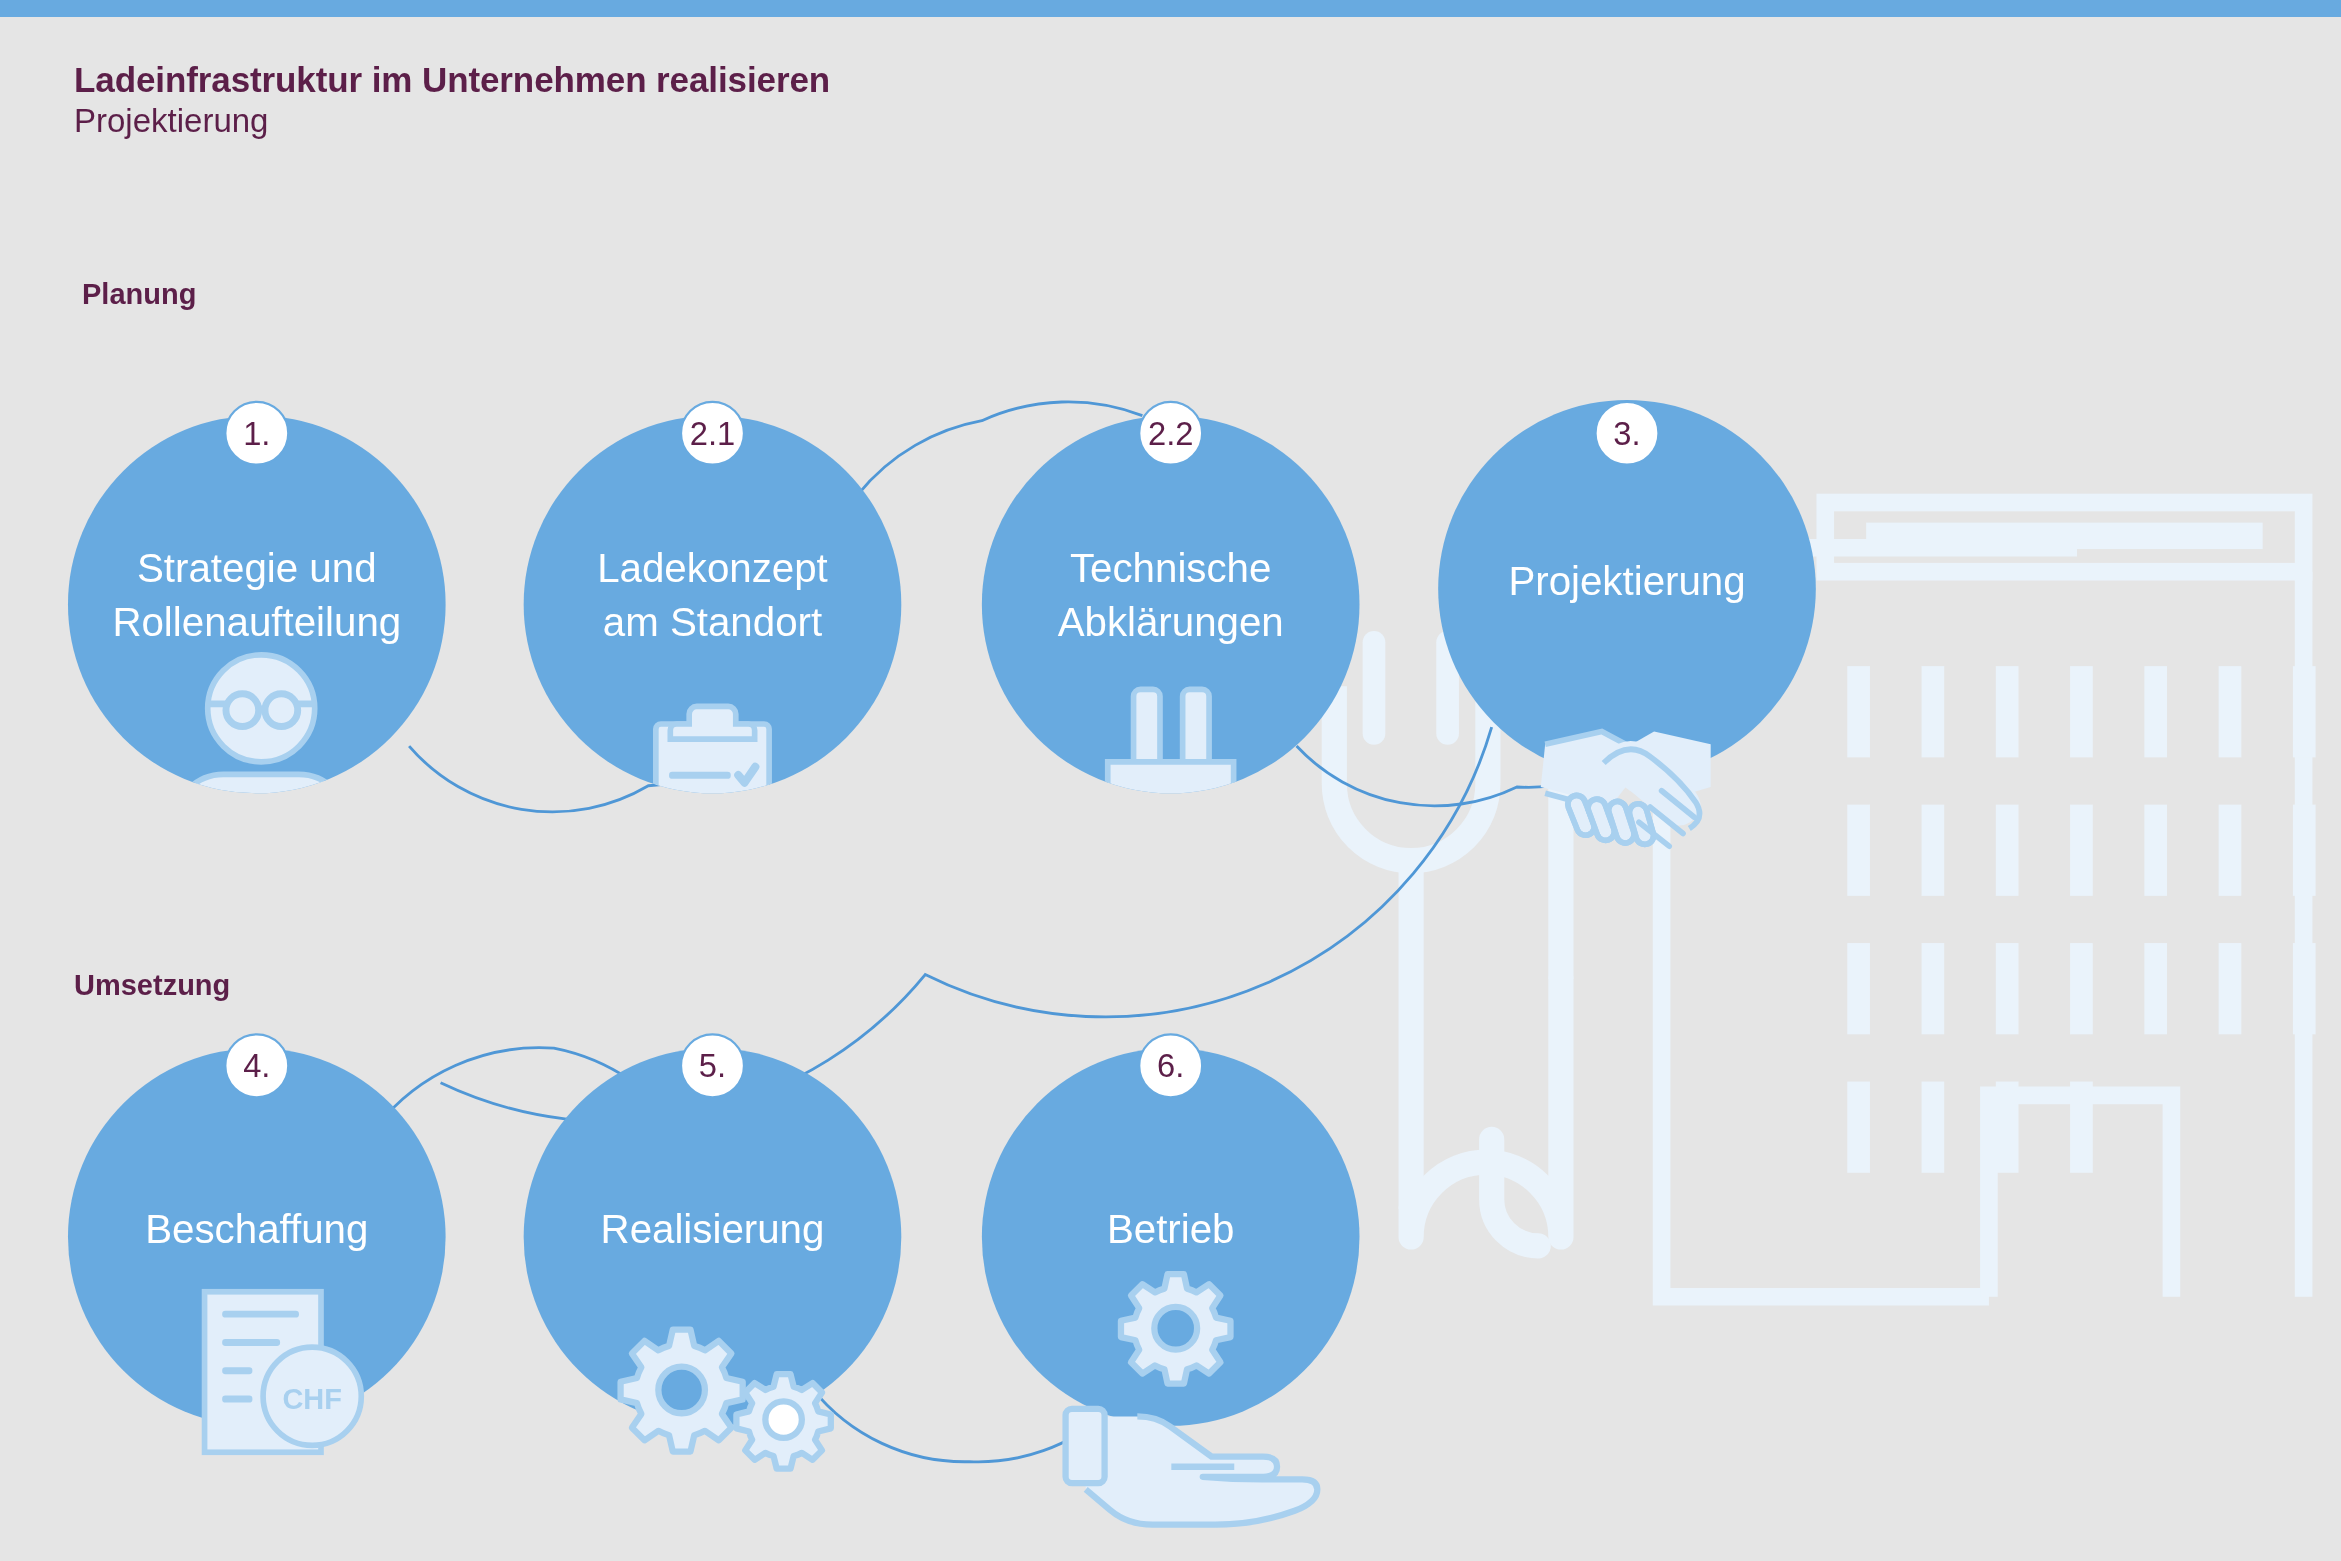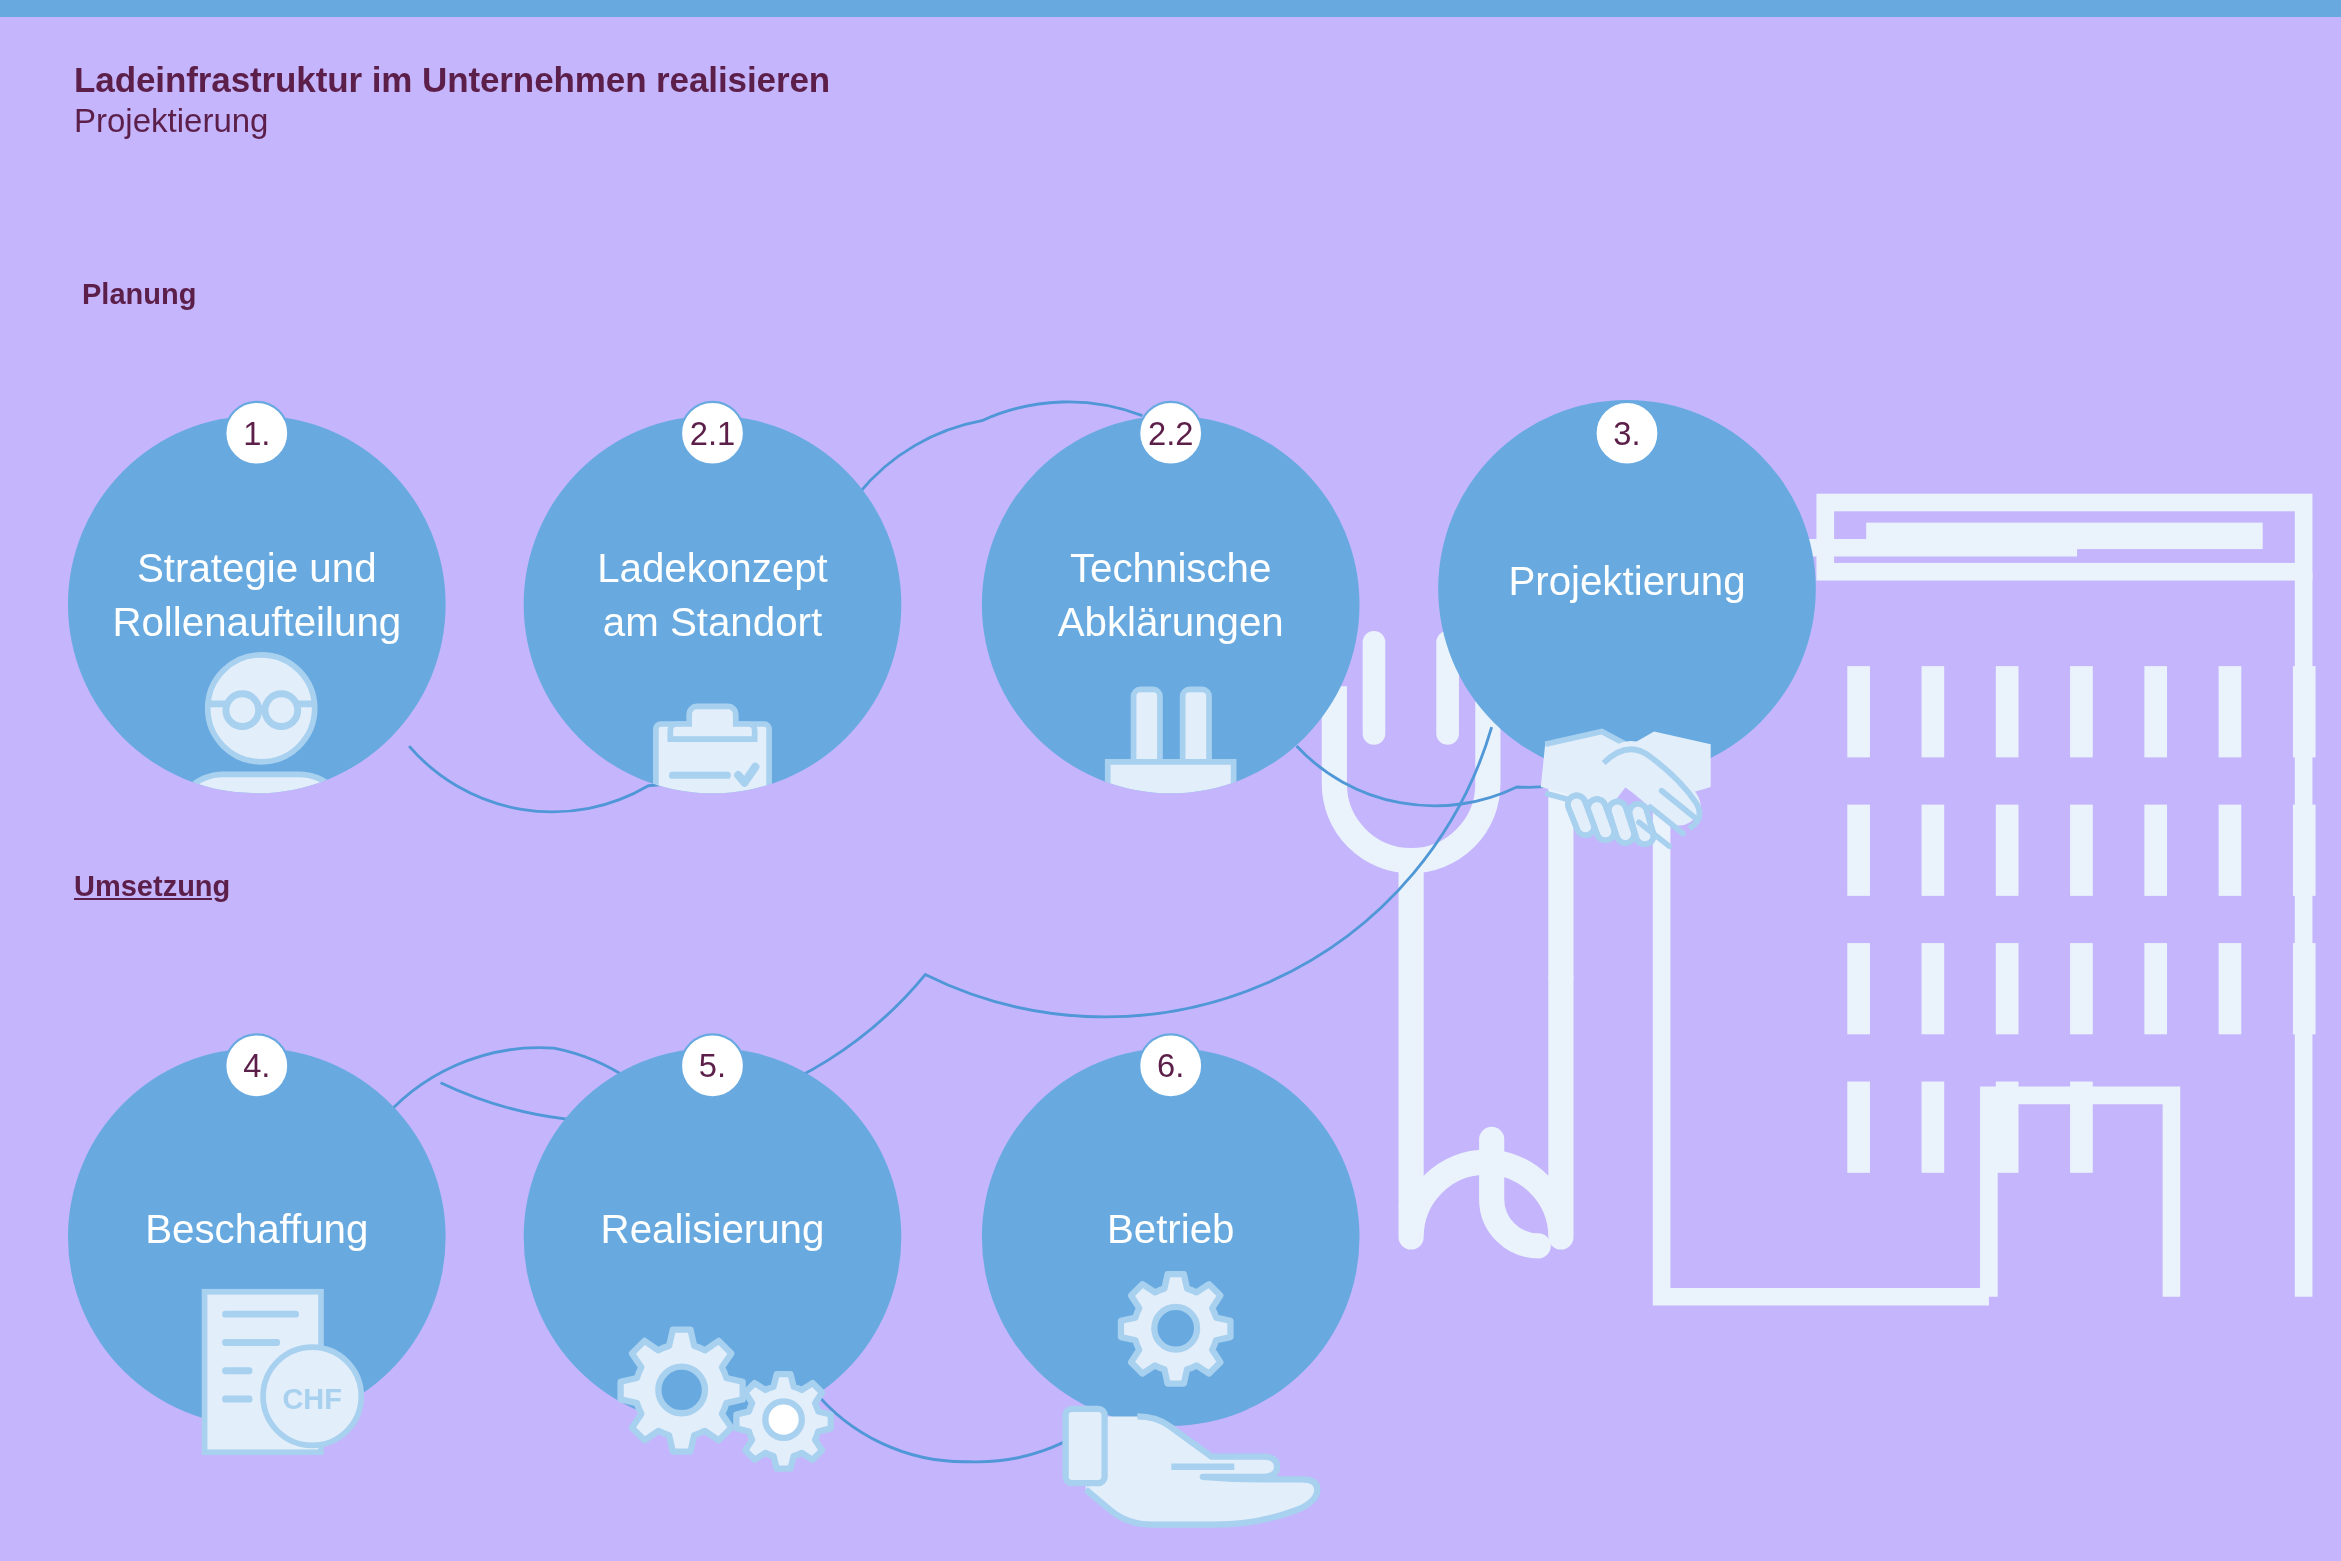--- a/index.html
+++ b/index.html
@@ -12,21 +12,21 @@
     height: 1562px;
     font-family: "Liberation Sans", sans-serif;
     overflow: hidden;
     position: relative;
   }
   #stage {
     position: absolute;
     top: 0; left: 0;
     width: 2342px;
     height: 1562px;
-    background: #c4b5fd;
+    background: #e5e5e5;
   }
   .topbar {
     position: absolute;
     top: 0; left: 0;
     width: 2342px;
     height: 17px;
     background: #68aae0;
   }
   .header {
     position: absolute;
@@ -52,21 +52,21 @@
     white-space: nowrap;
   }
   .section-label {
     position: absolute;
     font-size: 29px;
     font-weight: bold;
     color: #5c1f49;
     white-space: nowrap;
   }
   #label-planung { top: 278px; left: 82px; }
-  #label-umsetzung { top: 870px; left: 74px; text-decoration: underline; }
+  #label-umsetzung { top: 969px; left: 74px; }
 
   svg.diagram {
     position: absolute;
     top: 0; left: 0;
     width: 2342px;
     height: 1562px;
   }
   .circle-label {
     fill: #ffffff;
     font-family: "Liberation Sans", sans-serif;

